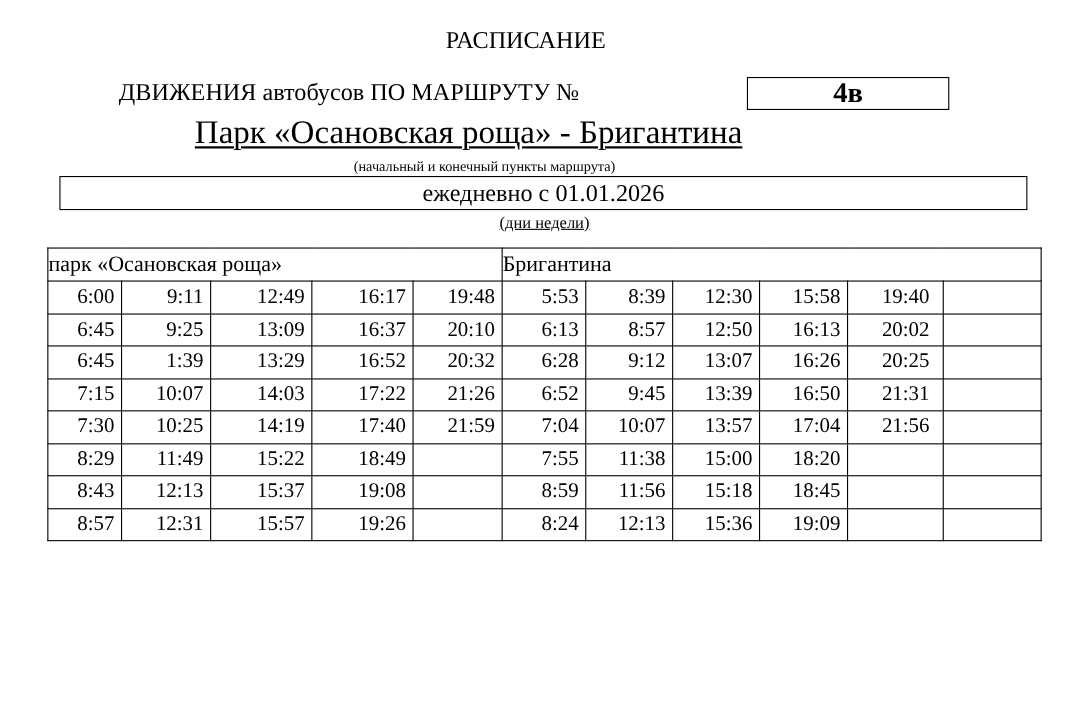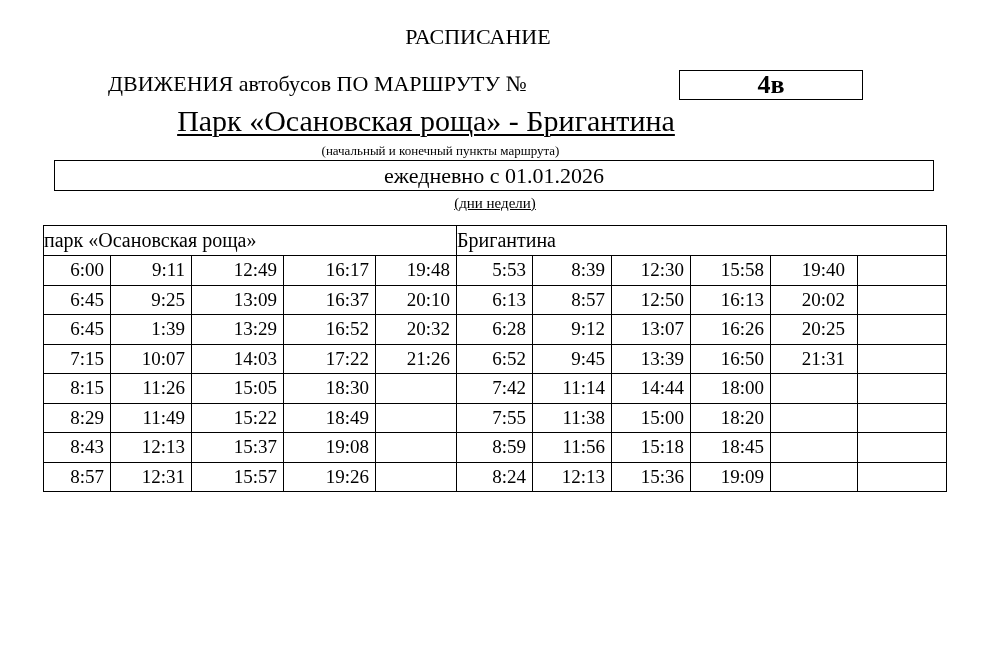--- a/index.html
+++ b/index.html
@@ -101,30 +101,30 @@
         <td>17:22</td>
         <td>21:26</td>
         <td>6:52</td>
         <td>9:45</td>
         <td>13:39</td>
         <td>16:50</td>
         <td class="r5">21:31</td>
         <td></td>
       </tr>
       <tr>
-        <td>8:15</td>
-        <td>11:26</td>
-        <td>15:05</td>
-        <td>18:30</td>
-        <td></td>
-        <td>7:42</td>
-        <td>11:14</td>
-        <td>14:44</td>
-        <td>18:00</td>
-        <td class="r5"></td>
+        <td>7:30</td>
+        <td>10:25</td>
+        <td>14:19</td>
+        <td>17:40</td>
+        <td>21:59</td>
+        <td>7:04</td>
+        <td>10:07</td>
+        <td>13:57</td>
+        <td>17:04</td>
+        <td class="r5">21:56</td>
         <td></td>
       </tr>
       <tr>
         <td>8:29</td>
         <td>11:49</td>
         <td>15:22</td>
         <td>18:49</td>
         <td></td>
         <td>7:55</td>
         <td>11:38</td>

